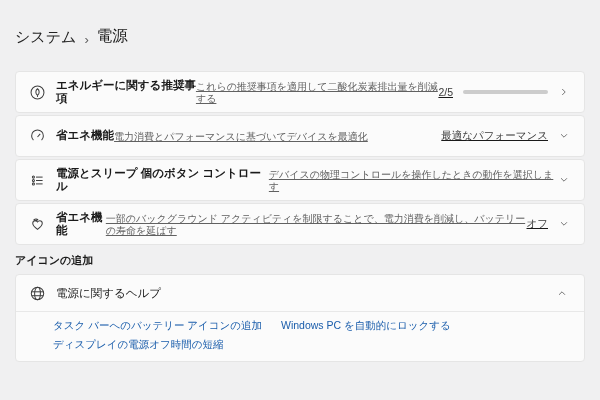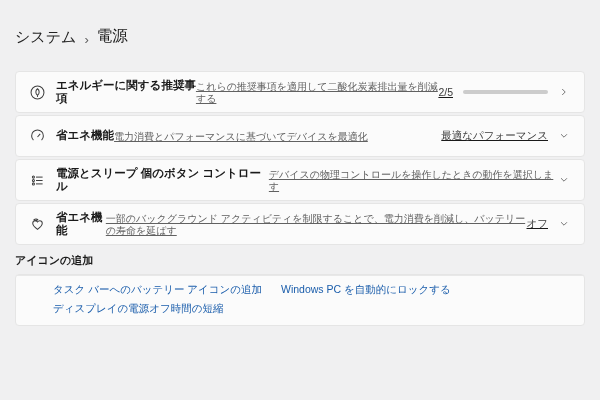--- a/index.html
+++ b/index.html
@@ -161,20 +161,38 @@
               <path d="M5.5 7.5 L10 12 L14.5 7.5"></path>
             </svg>
         </span>
       </span>
     </div>
   </div>
 
   <div class="section-header">アイコンの追加</div>
 
   <div class="help-card">
+    <div class="help-header">
+      <span class="card-icon">
+        <svg viewBox="0 0 20 20">
+            <circle cx="10" cy="10" r="7.3"></circle>
+            <ellipse cx="10" cy="10" rx="3.4" ry="7.3"></ellipse>
+            <path d="M3 8 H17"></path>
+            <path d="M3.4 12.6 H16.6"></path>
+          </svg>
+      </span>
+      <span class="card-title">電源に関するヘルプ</span>
+      <span class="card-right">
+        <span class="chev">
+          <svg viewBox="0 0 20 20">
+              <path d="M5.5 12.5 L10 8 L14.5 12.5"></path>
+            </svg>
+        </span>
+      </span>
+    </div>
     <div class="help-divider"></div>
     <div class="help-links">
       <a class="help-link">タスク バーへのバッテリー アイコンの追加</a>
       <a class="help-link">Windows PC を自動的にロックする</a>
       <a class="help-link">ディスプレイの電源オフ時間の短縮</a>
     </div>
   </div>
 
 </div>
 

